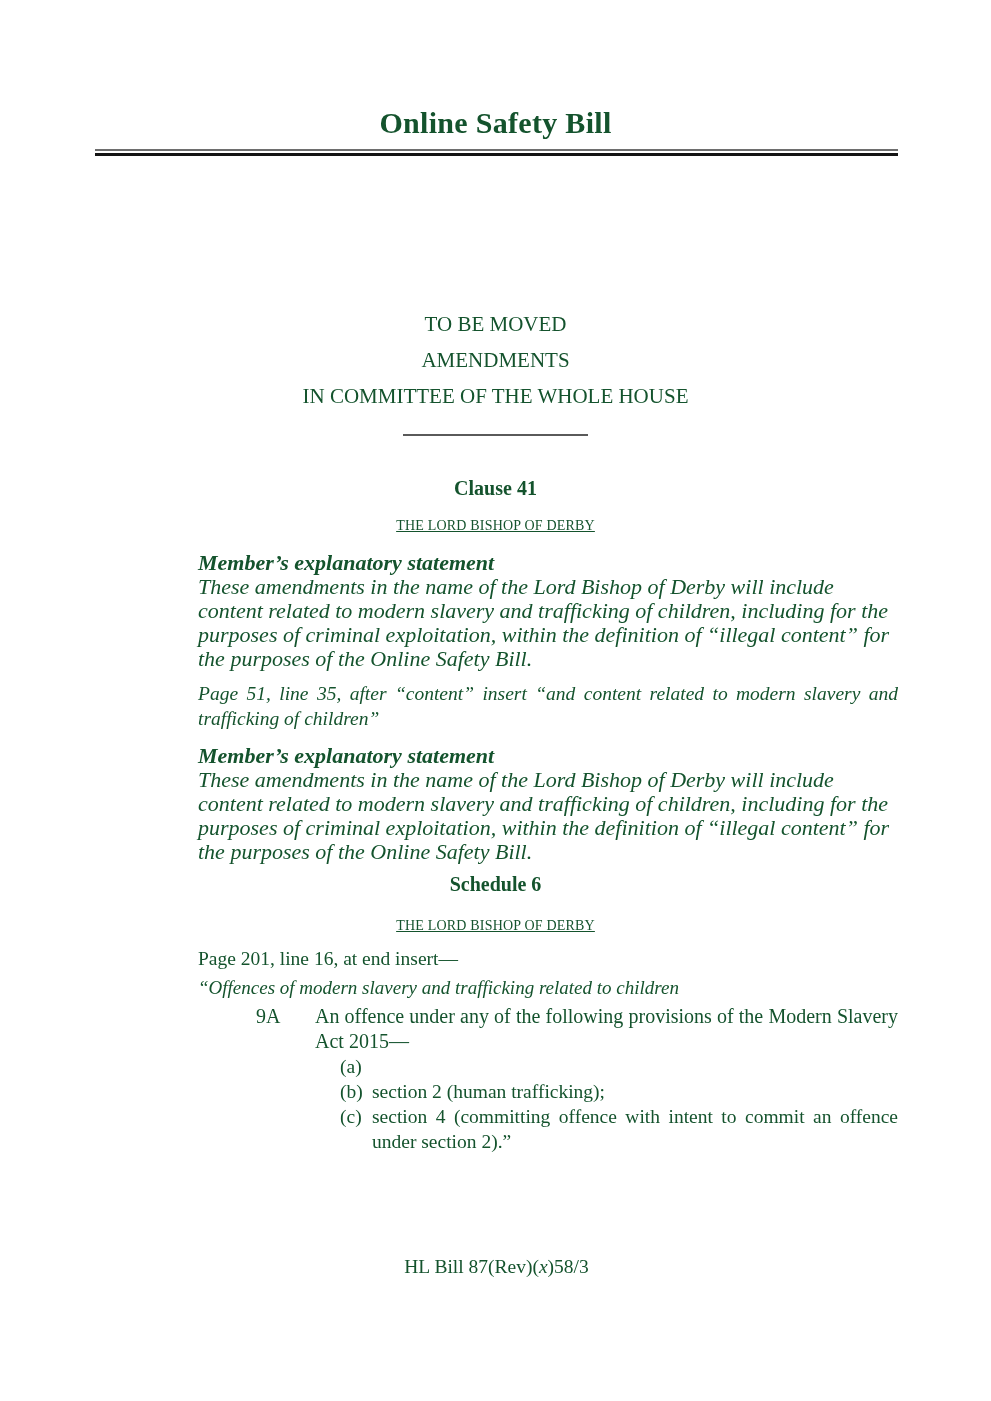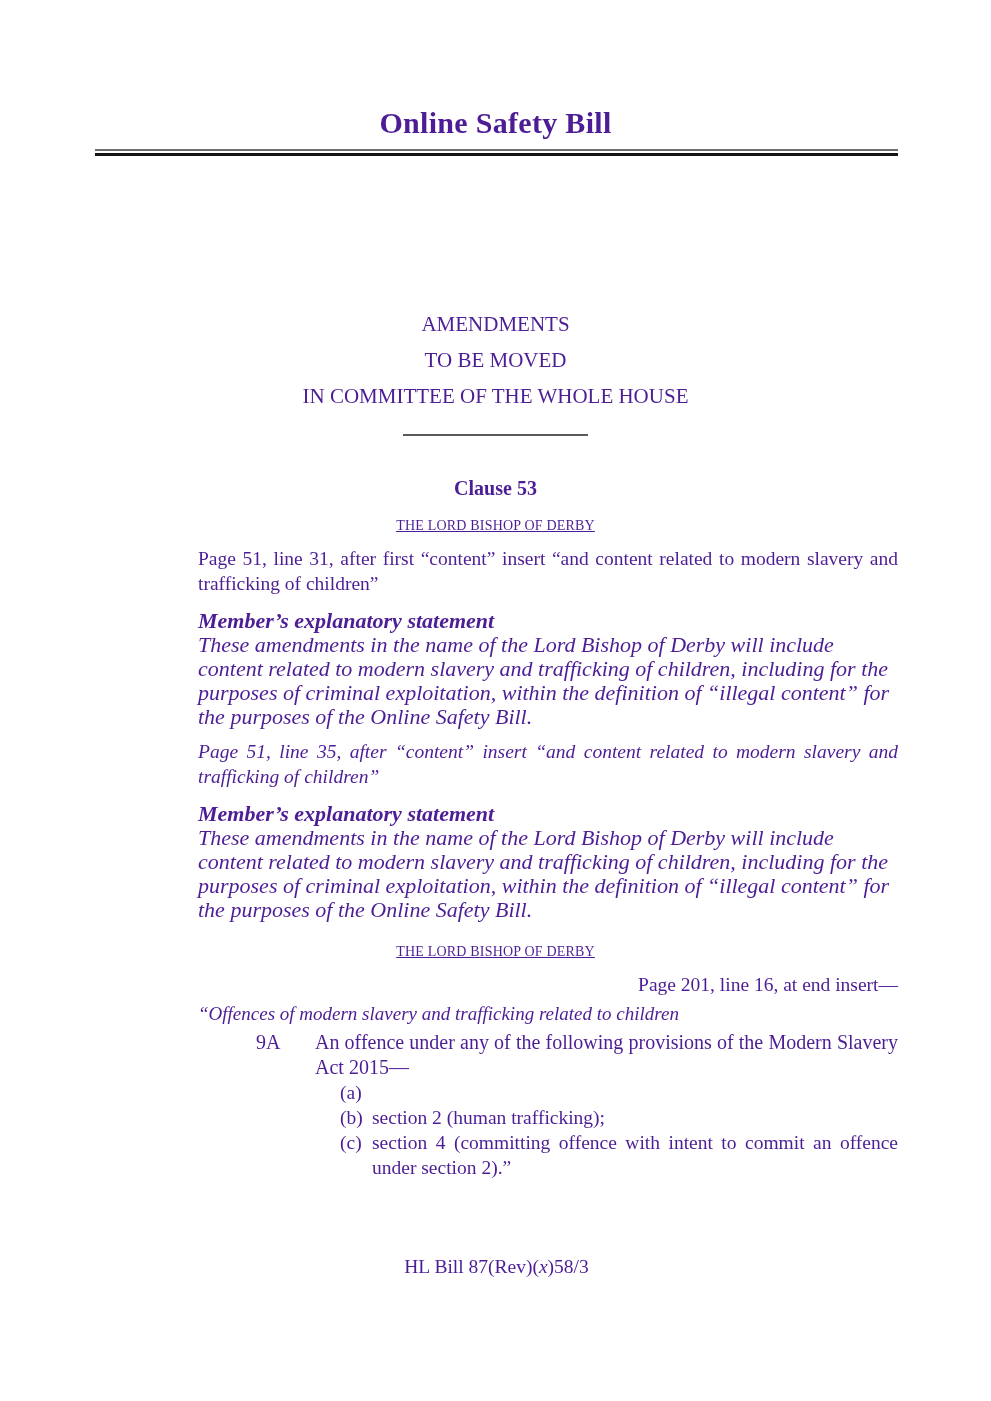--- a/index.html
+++ b/index.html
@@ -3,21 +3,21 @@
 <meta charset="utf-8">
 <style>
   html, body { margin: 0; padding: 0; background: #e8e8e8; }
   .sheet {
     position: relative;
     width: 991px;
     height: 1401px;
     margin: 0 auto;
     background: #ffffff;
     font-family: "Liberation Serif", serif;
-    color: #4c1d95;
+    color: #14532d;
     overflow: hidden;
   }
   .doc-title {
     padding-top: 104px;
     text-align: center;
     font-size: 30px;
     font-weight: bold;
     letter-spacing: 0.3px;
     line-height: 38px;
   }
@@ -63,21 +63,21 @@
     text-align: justify;
   }
   .amendment-2 { margin-top: 10px; font-style: italic; }
   .explanatory {
     margin-top: 13px;
     font-size: 22px;
     line-height: 24px;
     font-style: italic;
   }
   .explanatory-label { font-weight: bold; }
-  .intro-line { margin-top: 8px; font-size: 19.5px; line-height: 25px; text-align: right; }
+  .intro-line { margin-top: 8px; font-size: 19.5px; line-height: 25px; }
   .inserted-heading {
     margin-top: 5px;
     font-style: italic;
     font-size: 19px;
     line-height: 24px;
   }
   .provision { display: flex; margin-top: 4px; font-size: 20px; line-height: 25px; }
   .prov-num { margin-left: 58px; flex: 0 0 59px; }
   .prov-text { flex: 1; text-align: justify; }
   .item { display: flex; font-size: 19.5px; line-height: 25px; }
@@ -96,48 +96,48 @@
 </style>
 </head>
 <body>
 
 <div class="sheet">
 
   <div class="doc-title">Online Safety Bill</div>
   <div class="title-rule"></div>
 
   <div class="amendments-block">
+    <div class="hline">TO BE MOVED</div>
     <div class="hline">AMENDMENTS</div>
-    <div class="hline">TO BE MOVED</div>
     <div class="hline">IN COMMITTEE OF THE WHOLE HOUSE</div>
   </div>
 
   <div class="sep-rule"></div>
 
-  <div class="section-heading clause-heading">Clause 53</div>
+  <div class="section-heading clause-heading">Clause 41</div>
   <div class="sponsor sponsor-1">THE LORD BISHOP OF DERBY</div>
 
   <div class="body-col">
 
-    <div class="amendment-text">Page 51, line 31, after first “content” insert “and content related to modern slavery and trafficking of children”</div>
 
     <div class="explanatory">
       <div class="explanatory-label">Member’s explanatory statement</div>
       <div>These amendments in the name of the Lord Bishop of Derby will include content related to modern slavery and trafficking of children, including for the purposes of criminal exploitation, within the definition of “illegal content” for the purposes of the Online Safety Bill.</div>
     </div>
 
     <div class="amendment-text amendment-2">Page 51, line 35, after “content” insert “and content related to modern slavery and trafficking of children”</div>
 
     <div class="explanatory">
       <div class="explanatory-label">Member’s explanatory statement</div>
       <div>These amendments in the name of the Lord Bishop of Derby will include content related to modern slavery and trafficking of children, including for the purposes of criminal exploitation, within the definition of “illegal content” for the purposes of the Online Safety Bill.</div>
     </div>
 
   </div>
 
+  <div class="section-heading schedule-heading">Schedule 6</div>
   <div class="sponsor sponsor-2">THE LORD BISHOP OF DERBY</div>
 
   <div class="body-col">
 
     <div class="intro-line">Page 201, line 16, at end insert—</div>
     <div class="inserted-heading">“Offences of modern slavery and trafficking related to children</div>
 
     <div class="provision">
       <span class="prov-num">9A</span>
       <span class="prov-text">An offence under any of the following provisions of the Modern Slavery Act 2015—</span>

